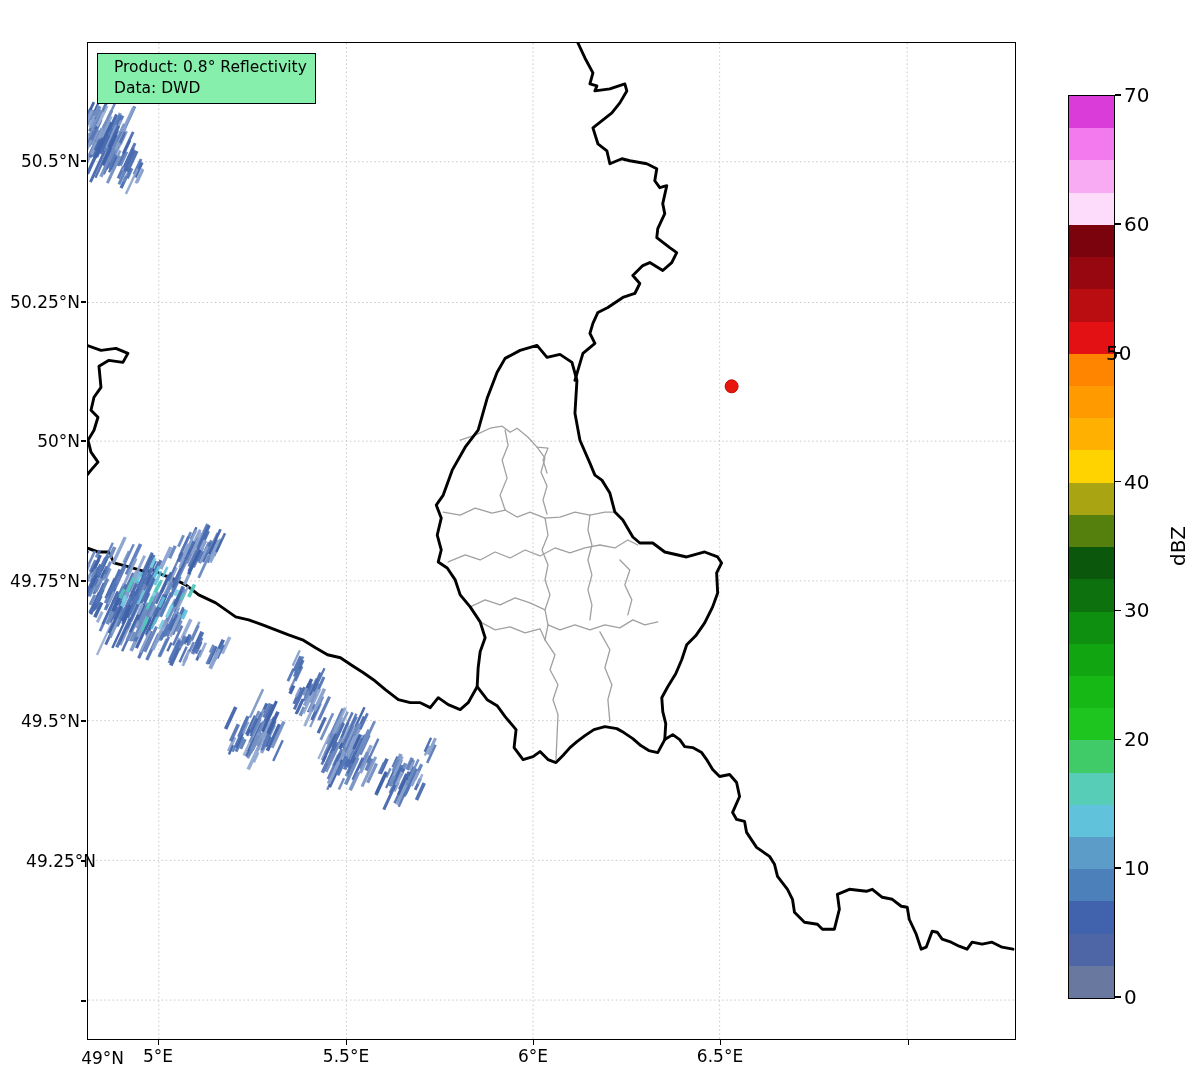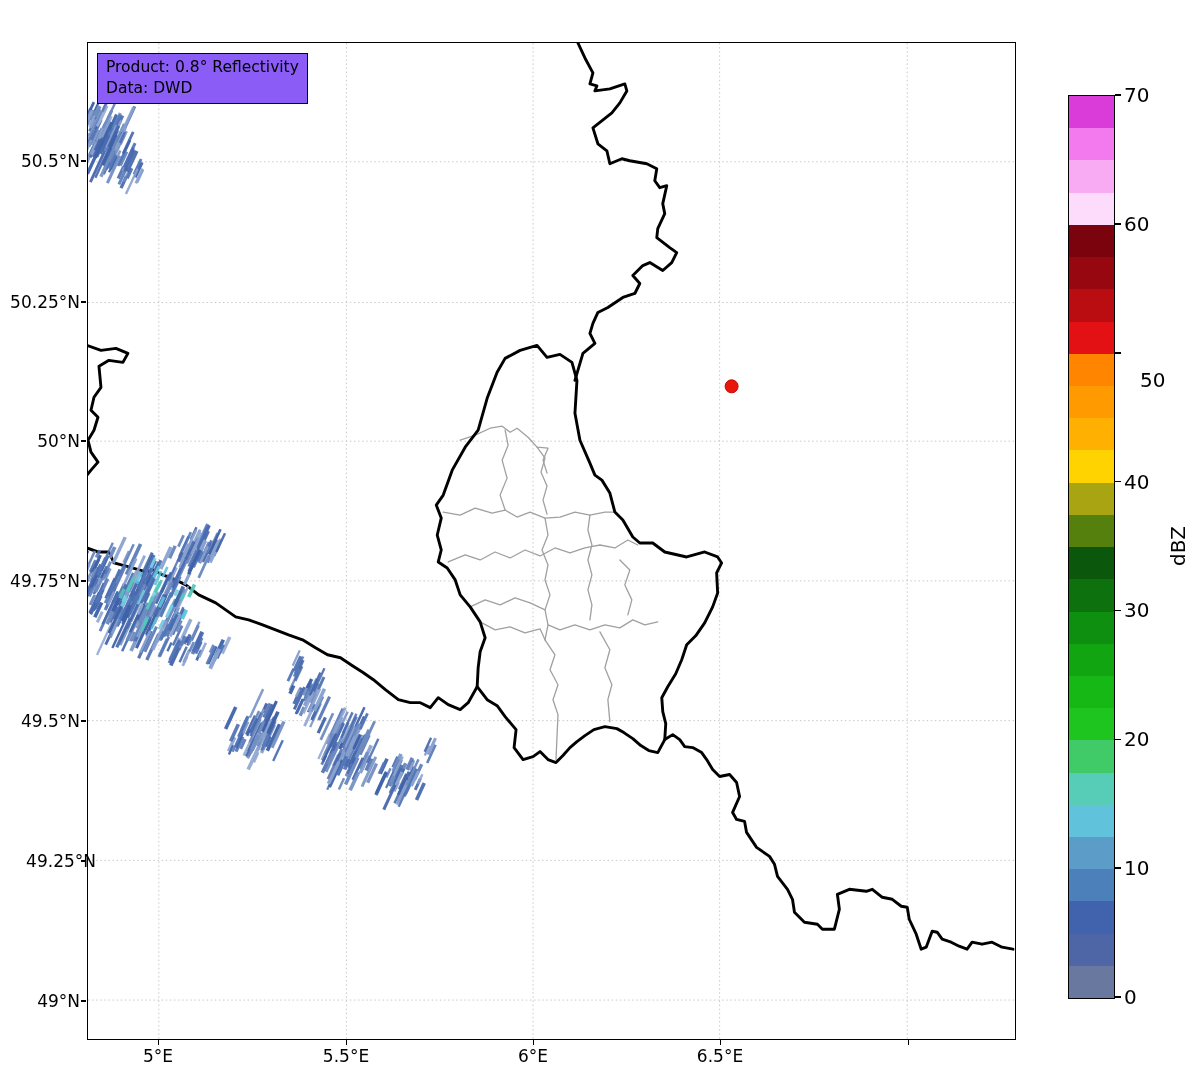--- a/index.html
+++ b/index.html
@@ -4,22 +4,22 @@
 <style>
   html,body{margin:0;padding:0;background:#ffffff;}
   body{width:1202px;height:1081px;position:relative;overflow:hidden;
        font-family:"DejaVu Sans","Liberation Sans",sans-serif;color:#000;}
   .fig{position:absolute;inset:0;background:#fff;}
   .title{position:absolute;left:87px;top:6px;width:929px;text-align:center;
          font-size:27px;letter-spacing:0.5px;}
   .plot{position:absolute;left:87px;top:42px;width:929px;height:998px;
         border:1.8px solid #000;box-sizing:border-box;background:#fff;}
   .plot svg{position:absolute;left:0;top:0;width:100%;height:100%;display:block;}
-  .ann{position:absolute;left:9px;top:10px;background:#8b5cf6;border:1.6px solid #000;
-       padding:3px 8px 4px 8px;font-size:15.5px;line-height:1.35;z-index:5;}
+  .ann{position:absolute;left:9px;top:10px;background:#86efac;border:1.6px solid #000;
+       padding:3px 8px 4px 16px;font-size:15.5px;line-height:1.35;z-index:5;}
   .ann div{white-space:nowrap;}
   .ticklab{position:absolute;font-size:17px;}
   .xlab{width:90px;text-align:center;top:1046px;}
   .ylab{width:80px;text-align:right;left:0;}
   .tickmark{position:absolute;background:#000;}
   .cbar{position:absolute;left:1068px;top:95px;width:45px;height:902px;
         border:1.6px solid #000;box-sizing:content-box;display:flex;flex-direction:column;}
   .cbar .seg{flex:1 1 auto;}
   .cblab{position:absolute;font-size:20px;}
   .cbunit{position:absolute;left:1138px;top:534px;width:80px;text-align:center;
@@ -735,21 +735,21 @@
       <div class="ticklab ylab" style="top: 292px;">50.25°N</div>
       <div class="tickmark" style="left: 81px; top: 301.25px; width: 5px; height: 1.5px;"></div>
       <div class="ticklab ylab" style="top: 431px;">50°N</div>
       <div class="tickmark" style="left: 81px; top: 440.25px; width: 5px; height: 1.5px;"></div>
       <div class="ticklab ylab" style="top: 571px;">49.75°N</div>
       <div class="tickmark" style="left: 81px; top: 580.25px; width: 5px; height: 1.5px;"></div>
       <div class="ticklab ylab" style="top: 711px;">49.5°N</div>
       <div class="tickmark" style="left: 81px; top: 720.25px; width: 5px; height: 1.5px;"></div>
       <div class="ticklab ylab" style="top: 851px; padding-left: 16px;">49.25°N</div>
       <div class="tickmark" style="left: 81px; top: 860.25px; width: 5px; height: 1.5px;"></div>
-      <div class="ticklab ylab" style="top: 991px;">49°N</div>
+      <div class="ticklab ylab" style="top: 1048px; padding-left: 44px;">49°N</div>
       <div class="tickmark" style="left: 81px; top: 1000.25px; width: 5px; height: 1.5px;"></div>
     </div>
 
   <div class="cbar" id="cbar">
       <div class="seg" style="background: rgb(218, 60, 218);"></div>
       <div class="seg" style="background: rgb(242, 121, 238);"></div>
       <div class="seg" style="background: rgb(248, 170, 242);"></div>
       <div class="seg" style="background: rgb(252, 220, 250);"></div>
       <div class="seg" style="background: rgb(122, 3, 14);"></div>
       <div class="seg" style="background: rgb(151, 7, 16);"></div>
@@ -781,21 +781,21 @@
       <div class="cblab" style="left: 1124px; top: 985px;">0</div>
       <div class="tickmark" style="left: 1114.6px; top: 867.4px; width: 6px; height: 1.5px;"></div>
       <div class="cblab" style="left: 1124px; top: 856.1px;">10</div>
       <div class="tickmark" style="left: 1114.6px; top: 738.5px; width: 6px; height: 1.5px;"></div>
       <div class="cblab" style="left: 1124px; top: 727.3px;">20</div>
       <div class="tickmark" style="left: 1114.6px; top: 609.7px; width: 6px; height: 1.5px;"></div>
       <div class="cblab" style="left: 1124px; top: 598.4px;">30</div>
       <div class="tickmark" style="left: 1114.6px; top: 480.8px; width: 6px; height: 1.5px;"></div>
       <div class="cblab" style="left: 1124px; top: 469.6px;">40</div>
       <div class="tickmark" style="left: 1114.6px; top: 352px; width: 6px; height: 1.5px;"></div>
-      <div class="cblab" style="left: 1140px; top: 340.7px; margin-top: 27px;">50</div>
+      <div class="cblab" style="left: 1106px; top: 340.7px;">50</div>
       <div class="tickmark" style="left: 1114.6px; top: 223.1px; width: 6px; height: 1.5px;"></div>
       <div class="cblab" style="left: 1124px; top: 211.9px;">60</div>
       <div class="tickmark" style="left: 1114.6px; top: 94.3px; width: 6px; height: 1.5px;"></div>
       <div class="cblab" style="left: 1124px; top: 83px;">70</div>
     </div>
   <div class="cbunit">dBZ</div>
 
 </div>
 
 </body></html>

